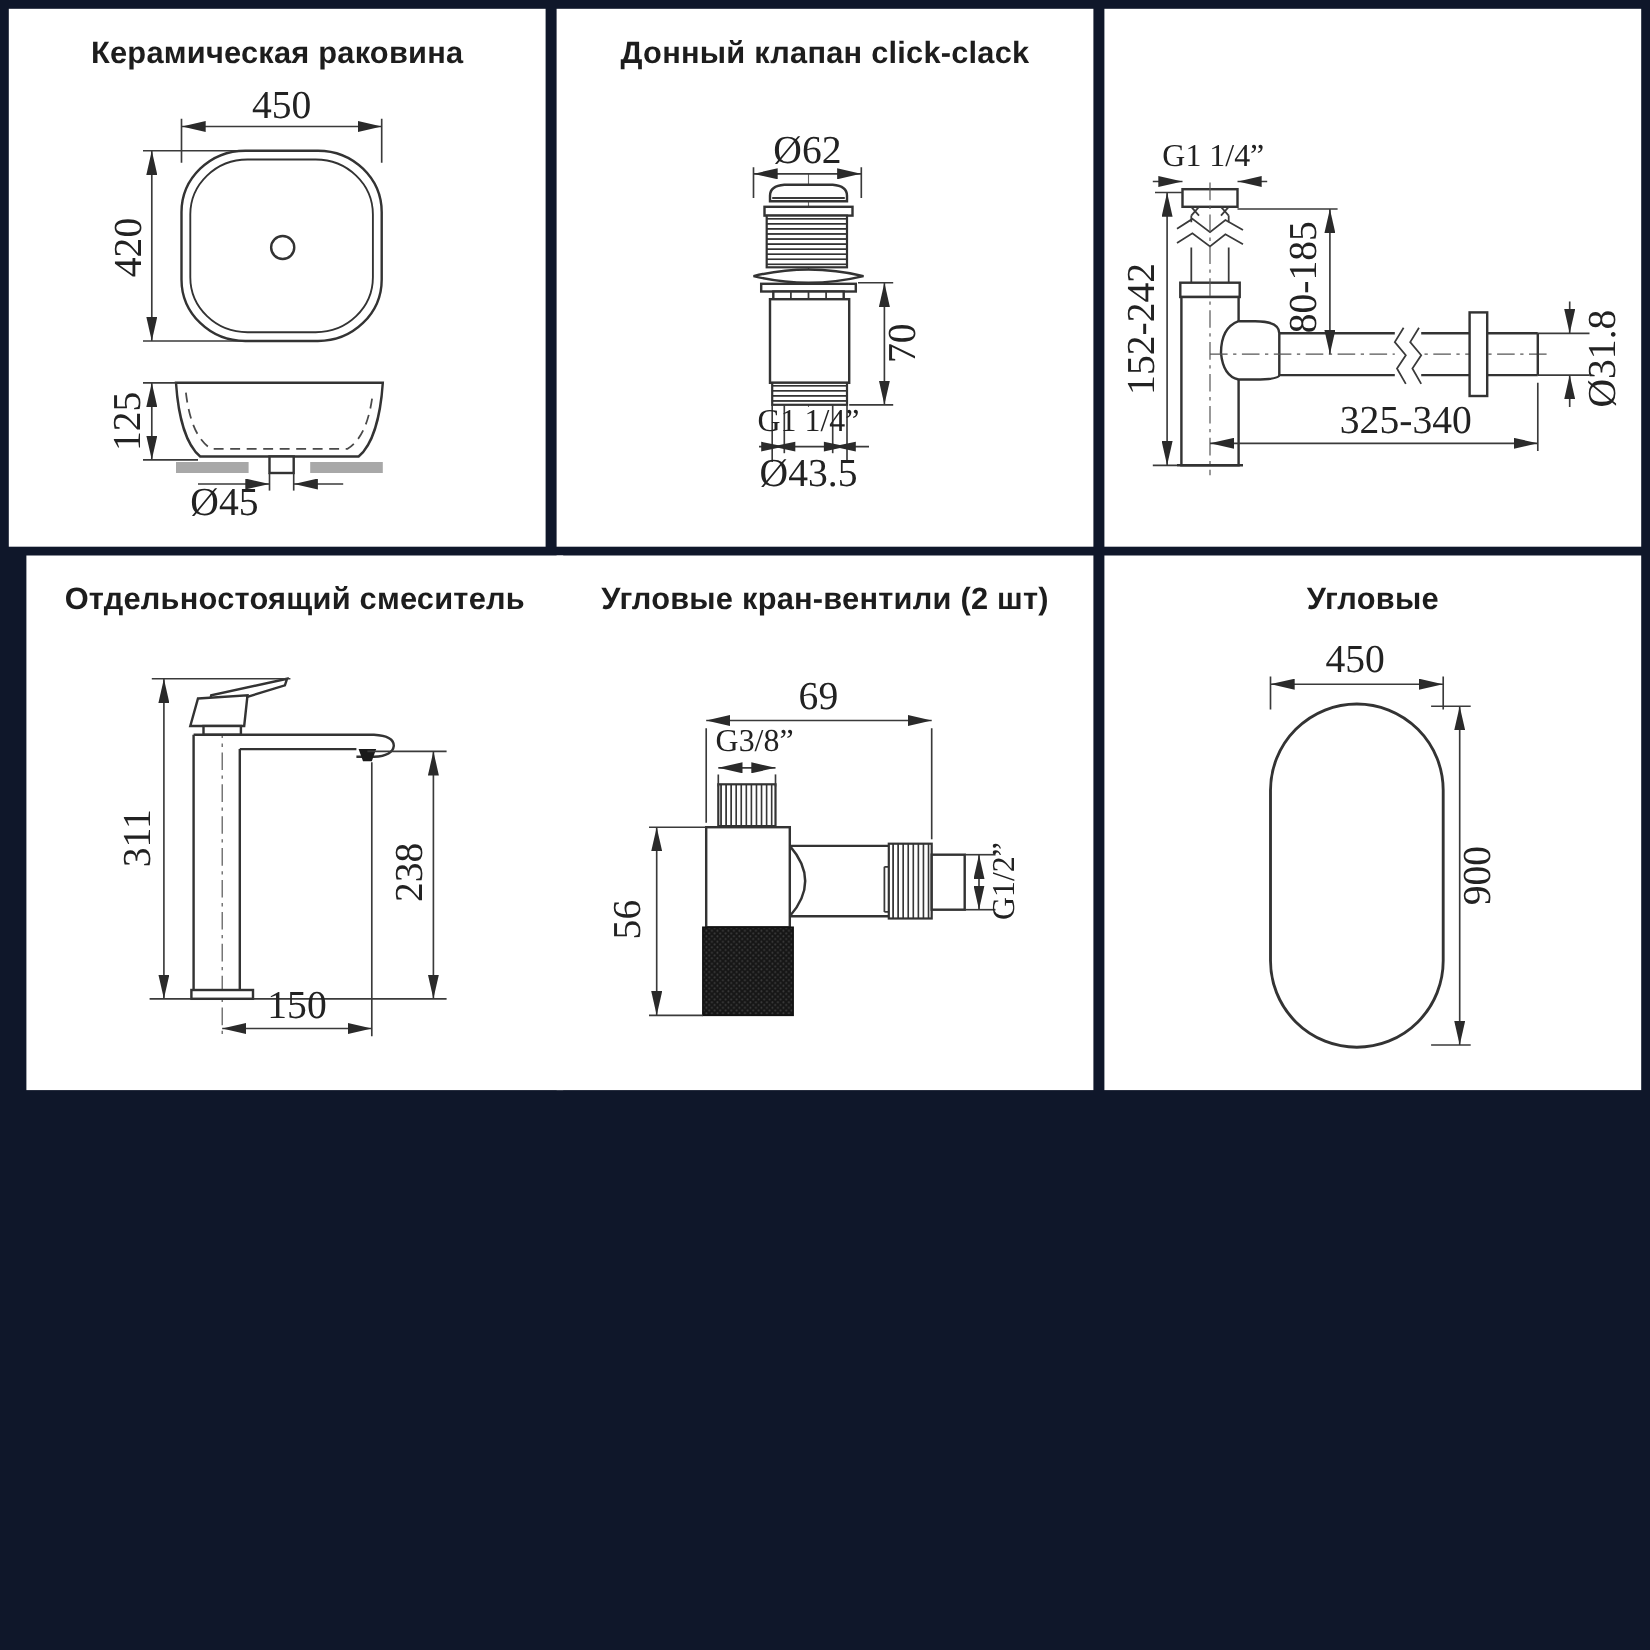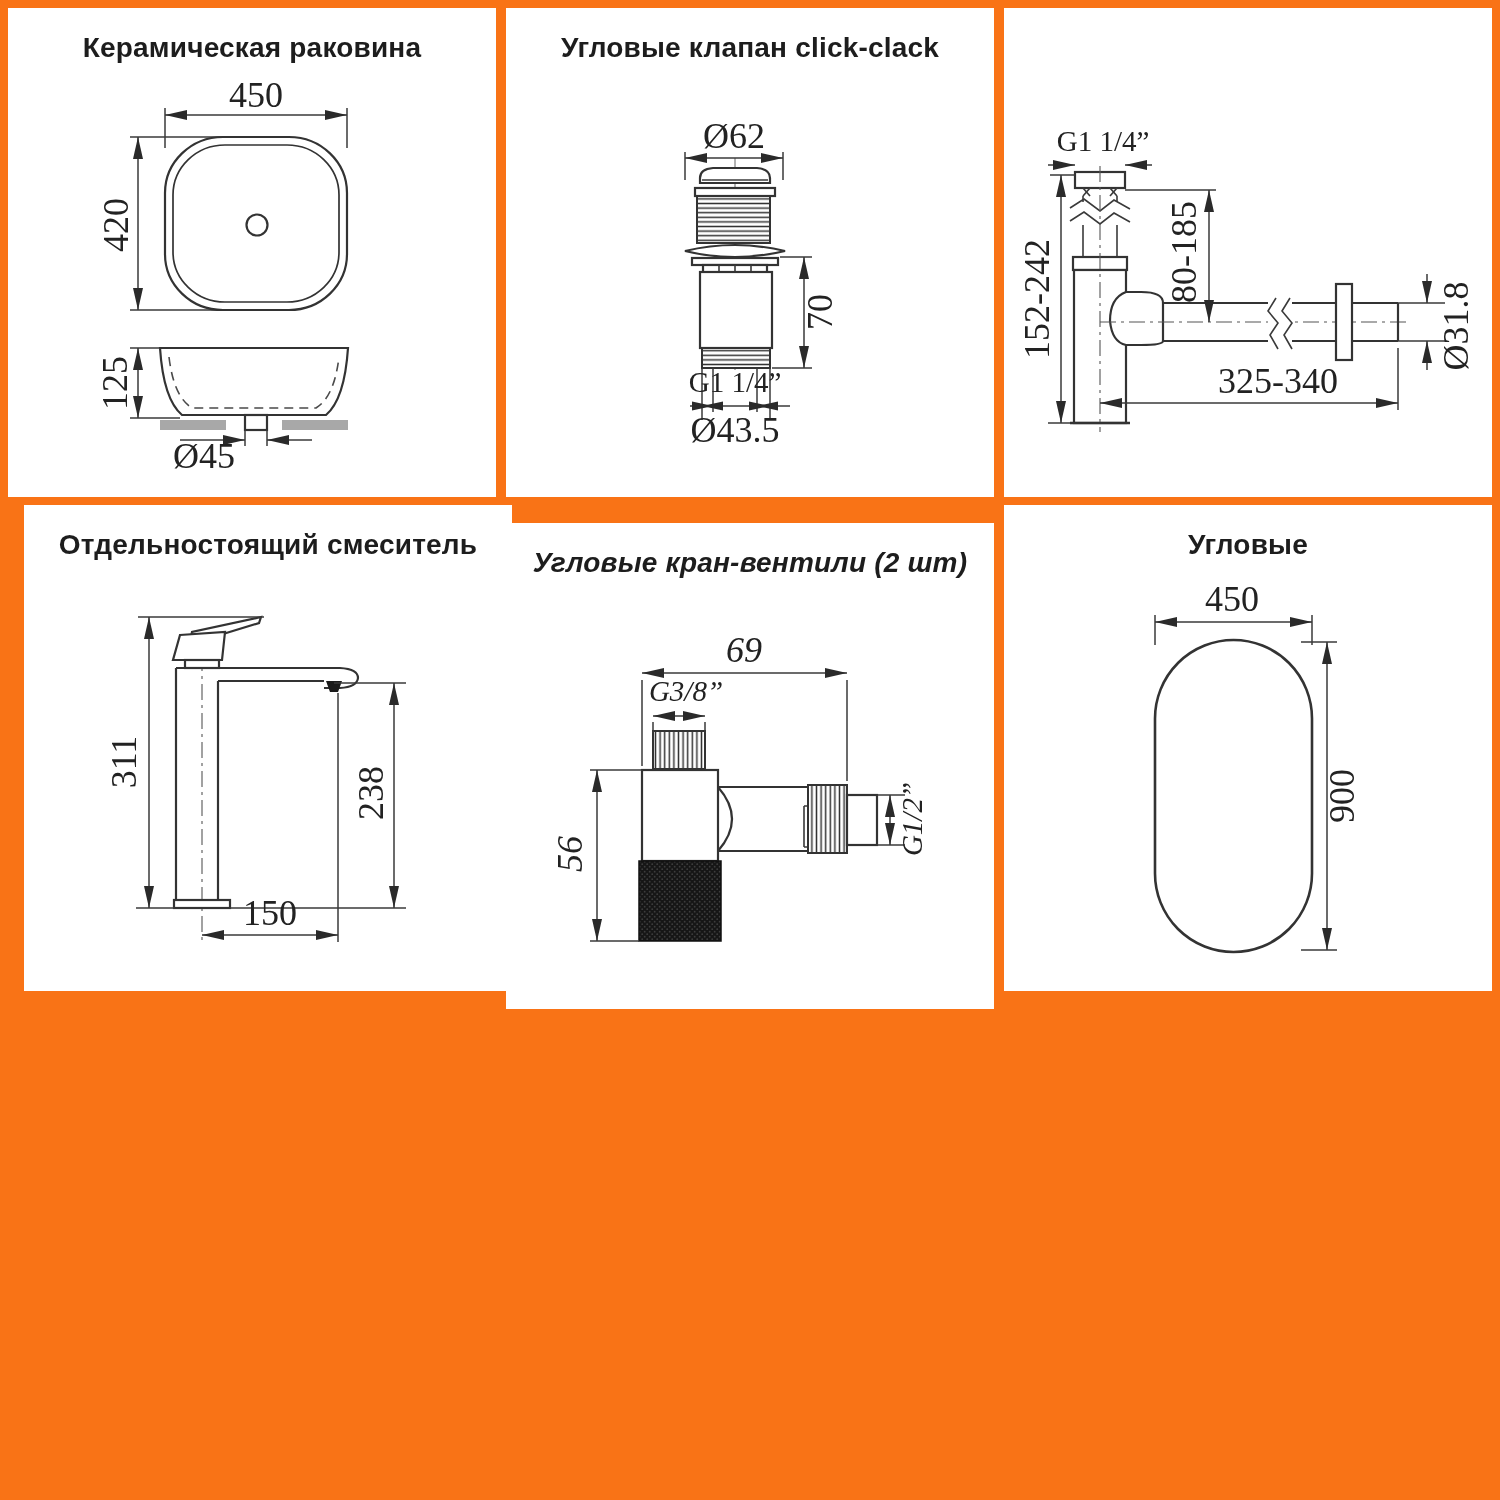--- a/index.html
+++ b/index.html
@@ -1,16 +1,16 @@
 <!DOCTYPE html>
 <html><head>
 <meta charset="utf-8">
 <style>
   html,body{margin:0;padding:0;background:#f2f2f2;}
-  .canvas{position:relative;width:1500px;height:1500px;background:#f97316;
+  .canvas{position:relative;width:1500px;height:1500px;background:#0f172a;
           font-family:"Liberation Sans",sans-serif;overflow:hidden;}
   .cell{position:absolute;background:#ffffff;}
   .cell h2{position:absolute;top:24px;left:0;right:0;margin:0;text-align:center;
            font-size:28px;font-weight:700;color:#1d1d1d;letter-spacing:.2px;}
   svg.drawing{position:absolute;left:0;top:0;display:block;}
   
   .out{stroke:#333;stroke-width:2.2;fill:#fff;}
   .outn{stroke:#333;stroke-width:2.2;fill:none;}
   .thin{stroke:#3a3a3a;stroke-width:1.6;fill:none;}
   .dim{stroke:#3a3a3a;stroke-width:1.5;fill:none;}
@@ -74,21 +74,21 @@
         <line class="dim" x1="237" y1="422" x2="237" y2="438"></line>
         <line class="dim" x1="259" y1="422" x2="259" y2="438"></line>
         <line class="dim" x1="172" y1="432" x2="237" y2="432" marker-end="url(#arr)"></line>
         <line class="dim" x1="304" y1="432" x2="259" y2="432" marker-end="url(#arr)"></line>
         <text class="dt" x="196" y="452" text-anchor="middle" dominant-baseline="middle">Ø45</text>
       </g>
     </svg>
   </section>
 
   <section class="cell" style="left:506px;top:8px;width:488px;height:489px;">
-    <h2>Угловые клапан click-clack</h2>
+    <h2>Донный клапан click-clack</h2>
     <svg class="drawing" width="488" height="489" viewBox="0 0 488 489">
       <g>
         <line x1="229" y1="150" x2="229" y2="362" stroke="#666" stroke-width="1"></line>
         <path class="out" d="M194,175 L194,170 Q194,161 207,160 L251,160 Q264,161 264,170 L264,175 Z" stroke-width="2"></path>
         <line class="thin" x1="196" y1="172" x2="262" y2="172"></line>
         <rect class="out" x="189" y="180" width="80" height="8" stroke-width="1.8"></rect>
         <rect x="191" y="188" width="73" height="47" fill="url(#hatchH)" stroke="#333" stroke-width="2"></rect>
         <path class="out" d="M179,243 Q229,231 279,243 Q229,255 179,243 Z" stroke-width="2"></path>
         <rect class="out" x="186" y="250" width="86" height="7" stroke-width="1.6"></rect>
         <rect class="out" x="197" y="257" width="64" height="9" stroke-width="1.6"></rect>
@@ -197,21 +197,21 @@
         <line class="dim" x1="206" y1="403" x2="382" y2="403"></line>
         <line class="dim" x1="370" y1="178" x2="370" y2="403" marker-start="url(#arr)" marker-end="url(#arr)"></line>
         <text class="dt" x="351" y="288" text-anchor="middle" dominant-baseline="middle" transform="rotate(-90 351 288)">238</text>
         <line class="dim" x1="314" y1="188" x2="314" y2="437"></line>
         <line class="dim" x1="178" y1="430" x2="314" y2="430" marker-start="url(#arr)" marker-end="url(#arr)"></line>
         <text class="dt" x="246" y="412" text-anchor="middle" dominant-baseline="middle">150</text>
       </g>
     </svg>
   </section>
 
-  <section class="cell" style="left:506px;top:523px;width:488px;height:486px;font-style:italic;">
+  <section class="cell" style="left:506px;top:505px;width:488px;height:486px;">
     <h2>Угловые кран-вентили (2 шт)</h2>
     <svg class="drawing" width="488" height="486" viewBox="0 0 488 486">
       <g>
         <rect x="147" y="208" width="52" height="38" fill="url(#hatchV)" stroke="#333" stroke-width="2"></rect>
         <rect class="out" x="136" y="247" width="76" height="91"></rect>
         <path class="outn" d="M212,264 Q240,296 212,328" stroke-width="2"></path>
         <line class="outn" x1="212" y1="264" x2="302" y2="264"></line>
         <line class="outn" x1="212" y1="328" x2="302" y2="328"></line>
         <path class="thin" d="M298,283 L298,324 M298,283 L303,283 M298,324 L303,324"></path>
         <rect x="302" y="262" width="39" height="68" fill="url(#hatchV)" stroke="#333" stroke-width="2"></rect>

